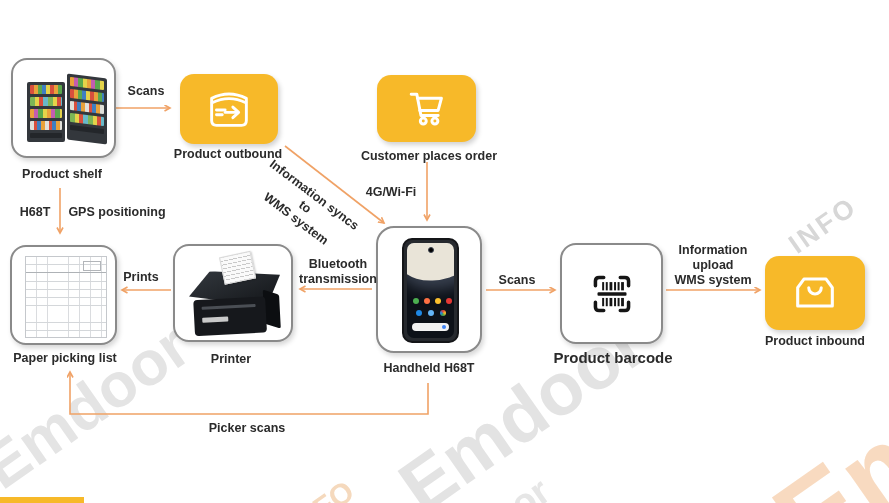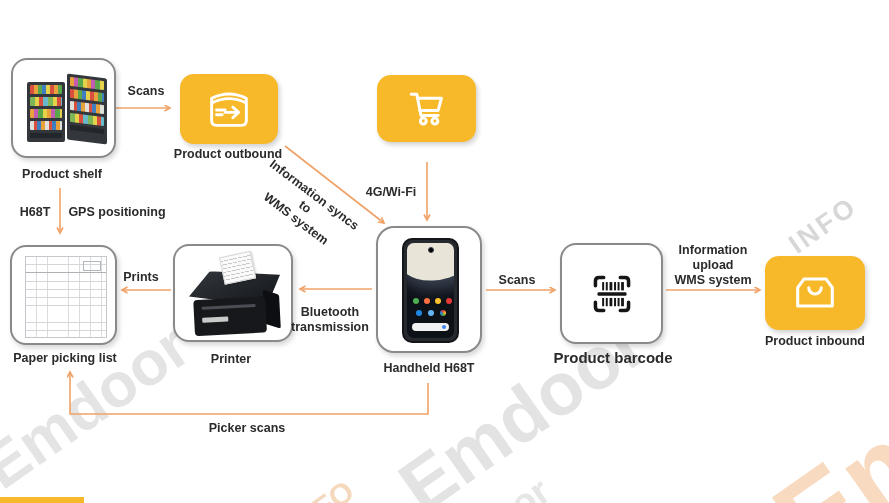--- a/index.html
+++ b/index.html
@@ -149,20 +149,21 @@
   <div class="node yellowbox" style="left:377px;top:75px;width:99px;height:67px;">
     <svg width="52" height="52" viewBox="0 0 56 56">
       <g fill="none" stroke="#fff" stroke-width="3.2" stroke-linecap="round" stroke-linejoin="round">
         <path d="M11,12 H17 L21.5,35 H40"></path>
         <path d="M17.8,16.5 H43.5 L40,29.5 H20.2"></path>
         <circle cx="24" cy="41" r="3.2"></circle>
         <circle cx="36.5" cy="41" r="3.2"></circle>
       </g>
     </svg>
   </div>
+  <div class="lbl" style="left:429px;top:149px;">Customer places order</div>
 
   <div class="node whitebox" style="left:376px;top:226px;width:106px;height:127px;border-radius:18px;">
     <div class="phone">
       <div class="phone-screen">
         <div class="wallpaper2"></div>
         <div class="wallpaper"></div>
         <div class="cam"></div>
         <div class="apps1">
           <div class="app a1"></div>
             <div class="app a2"></div>
@@ -247,21 +248,21 @@
     <span>to</span>
     <span>WMS system</span>
   </div>
 
   <div class="lbl" style="left:391px;top:185px;">4G/Wi-Fi</div>
 
 
   <div class="lbl" style="left:31px;top:205px;padding-left:8px;">H68T</div>
   <div class="lbl" style="left:117px;top:205px;">GPS positioning</div>
 
-  <div class="lbl lbl-block" style="left:330px;top:257px;margin-top:48px;">
+  <div class="lbl lbl-block" style="left:338px;top:257px;">
     <span>Bluetooth</span>
     <span>transmission</span>
   </div>
 
   <div class="lbl" style="left:141px;top:270px;">Prints</div>
   <div class="lbl" style="left:517px;top:273px;">Scans</div>
 
   <div class="lbl lbl-block" style="left:713px;top:243px;">
     <span>Information</span>
     <span>upload</span>

